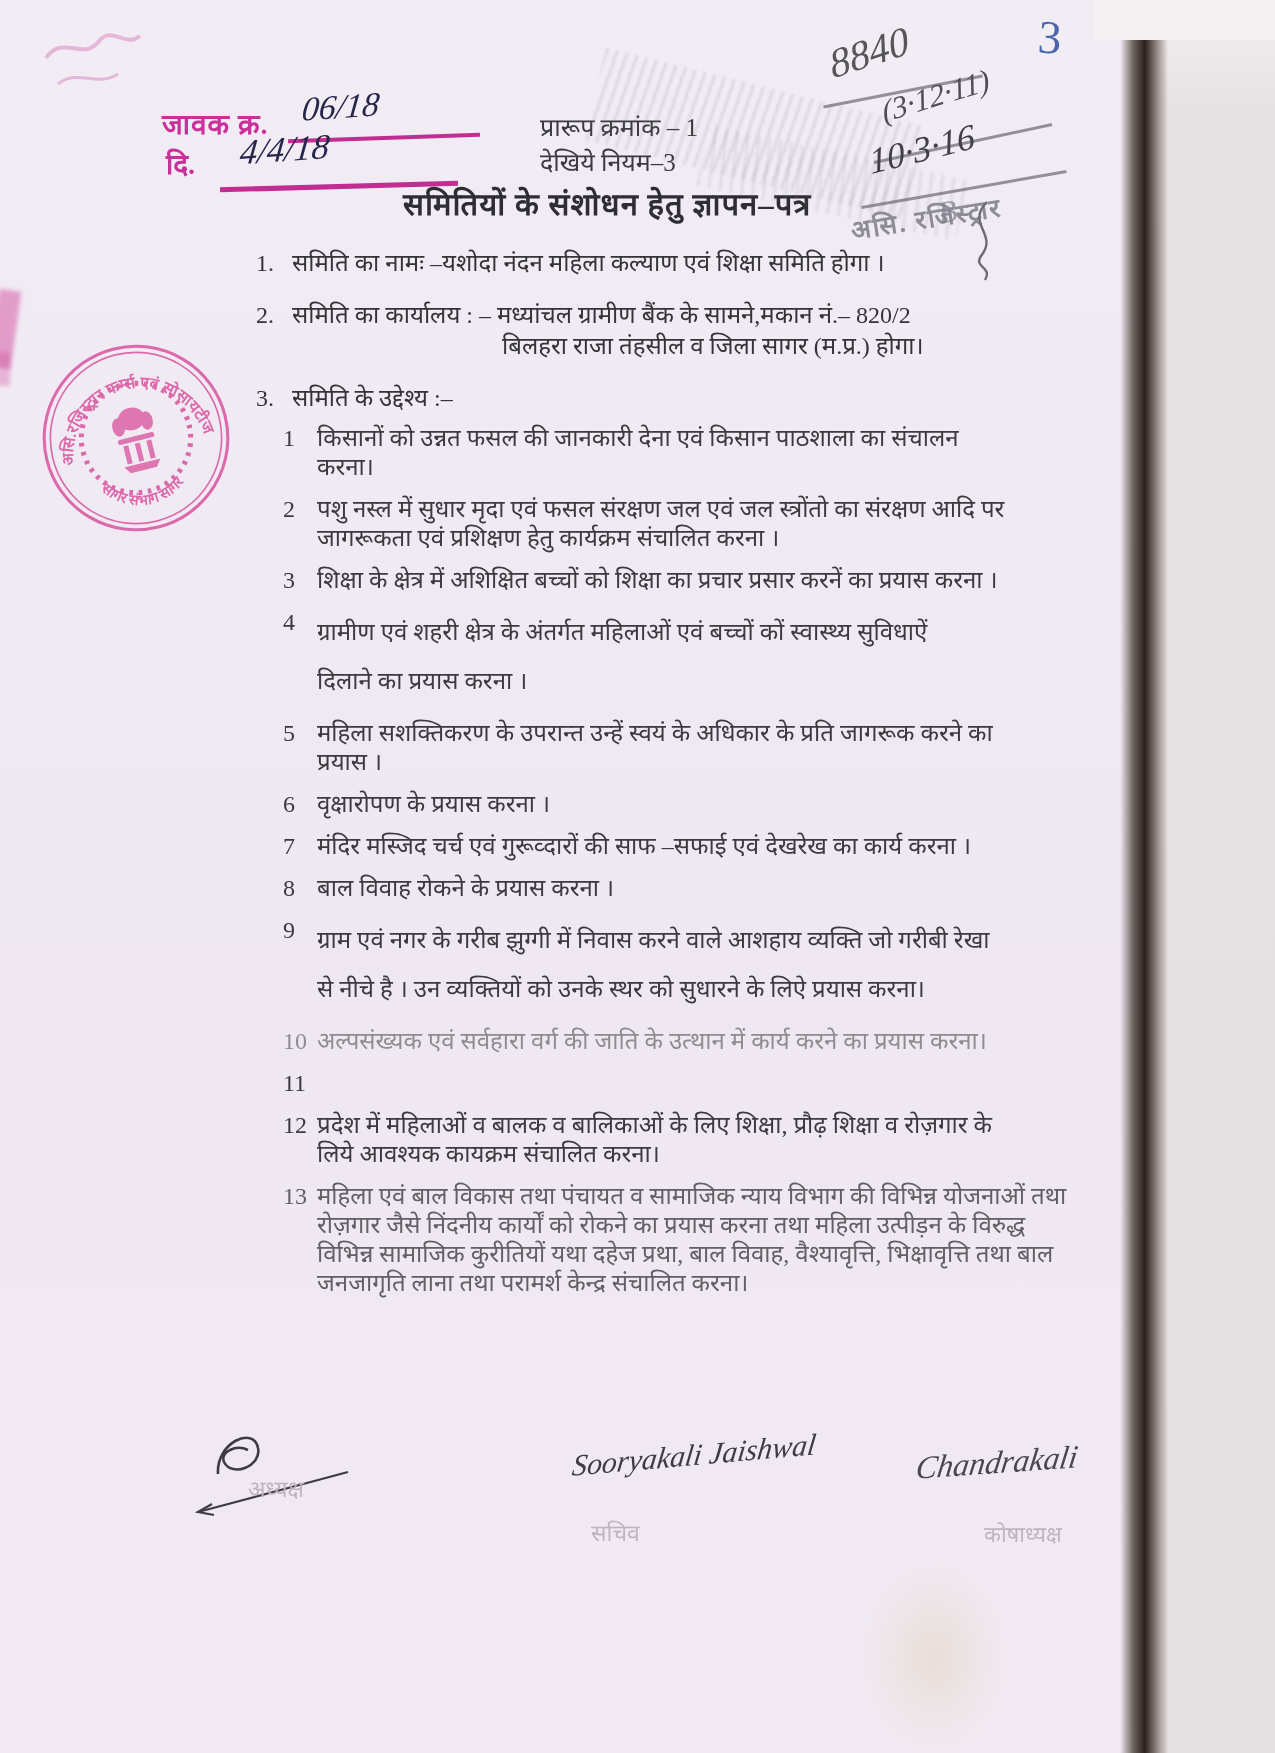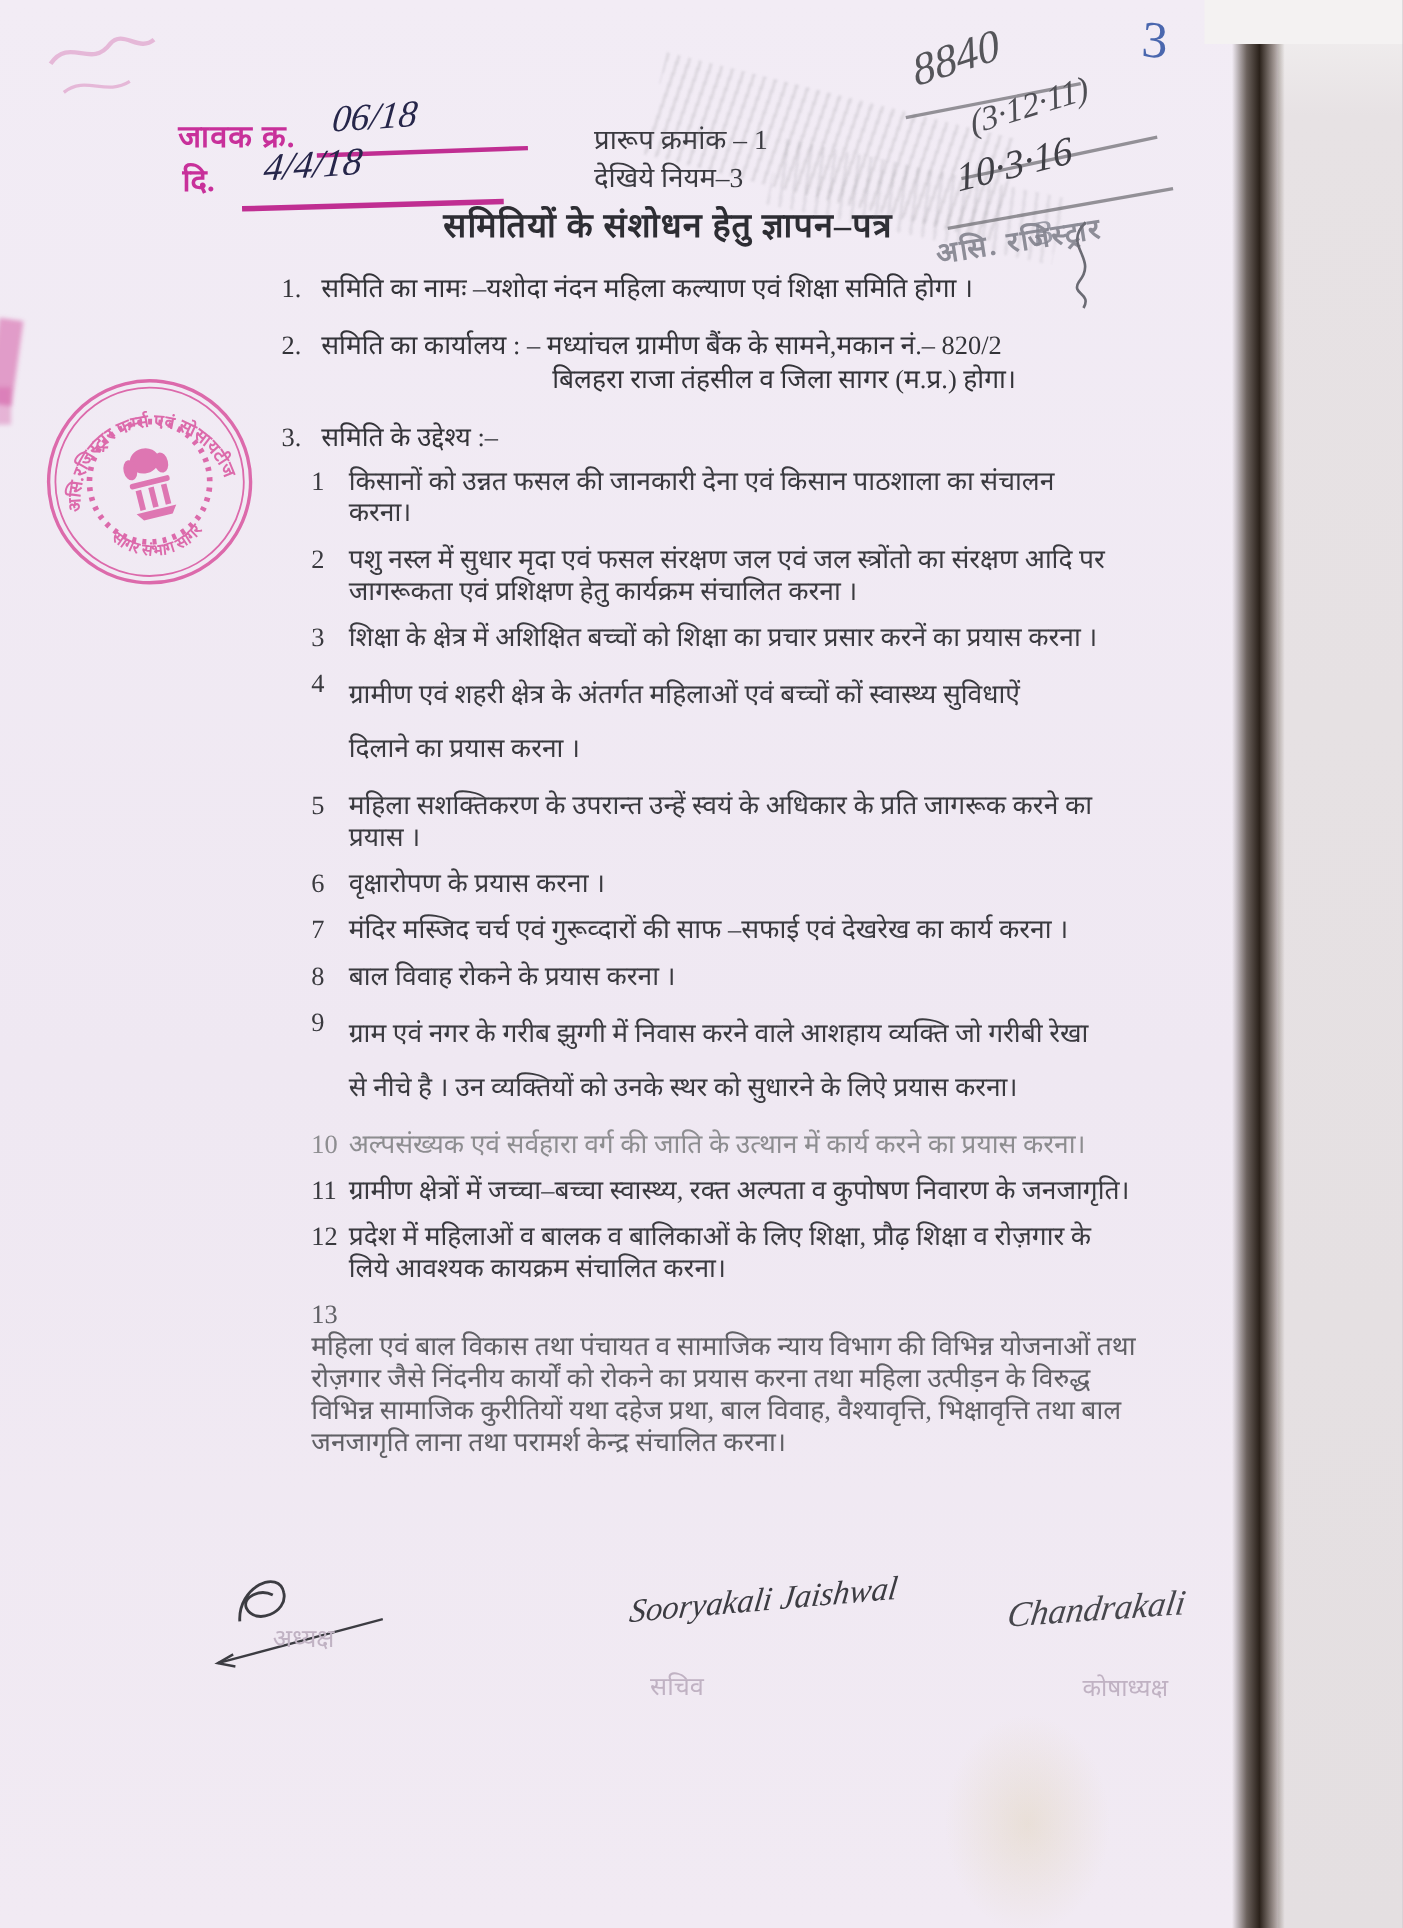--- a/index.html
+++ b/index.html
@@ -59,21 +59,21 @@
   .mnum{width:36px;flex:none;line-height:31px;}
   .mline{white-space:nowrap;line-height:31px;}
   .mitem2 .mline+.mline{margin-left:210px;}
   
   .objs{position:absolute;left:283px;top:424px;width:790px;font-size:24px;color:#3a3a3f;}
   .obj{display:flex;margin-bottom:13px;}
   .onum{width:34px;flex:none;line-height:29px;}
   .oline{white-space:nowrap;line-height:29px;}
   .obj.wide .oline{line-height:49px;}
   .obj.faded{color:#8d8d90;}
-  .obj.light{color:#606065;flex-direction:column;}
+  .obj.light{color:#606065;}
   
   .sig-svg{position:absolute;left:188px;top:1416px;}
   .lab{color:#c0b2c3;font-size:23px;position:absolute;}
   .lab-pres{left:248px;top:1472px;}
   .sig-center{position:absolute;left:572px;top:1438px;font-size:30px;color:#3c3c42;
     font-style:italic;transform:rotate(-5deg) skewX(-12deg);}
   .lab-sec{left:574px;top:1516px;margin-left:17px;}
   .sig-right{position:absolute;left:916px;top:1444px;font-size:32px;color:#47474d;
     font-style:italic;transform:rotate(-4deg) skewX(-12deg);}
   .lab-tre{left:984px;top:1518px;font-size:22px;}
@@ -239,23 +239,20 @@
         </div>
       </div>
       <div class="obj faded">
         <div class="onum">10</div>
         <div>
           <div class="oline">अल्पसंख्यक  एवं सर्वहारा  वर्ग की जाति के उत्थान में कार्य करने  का प्रयास करना।</div>
         </div>
       </div>
       <div class="obj">
         <div class="onum">11</div>
-        <div>
-          <div class="oline">ग्रामीण क्षेत्रों में जच्चा–बच्चा स्वास्थ्य, रक्त अल्पता व कुपोषण निवारण के जनजागृति।</div>
-        </div>
       </div>
       <div class="obj">
         <div class="onum">12</div>
         <div>
           <div class="oline">प्रदेश में महिलाओं व बालक व बालिकाओं के लिए शिक्षा, प्रौढ़ शिक्षा व रोज़गार के</div>
           <div class="oline">लिये आवश्यक कायक्रम संचालित करना।</div>
         </div>
       </div>
       <div class="obj light">
         <div class="onum">13</div>

